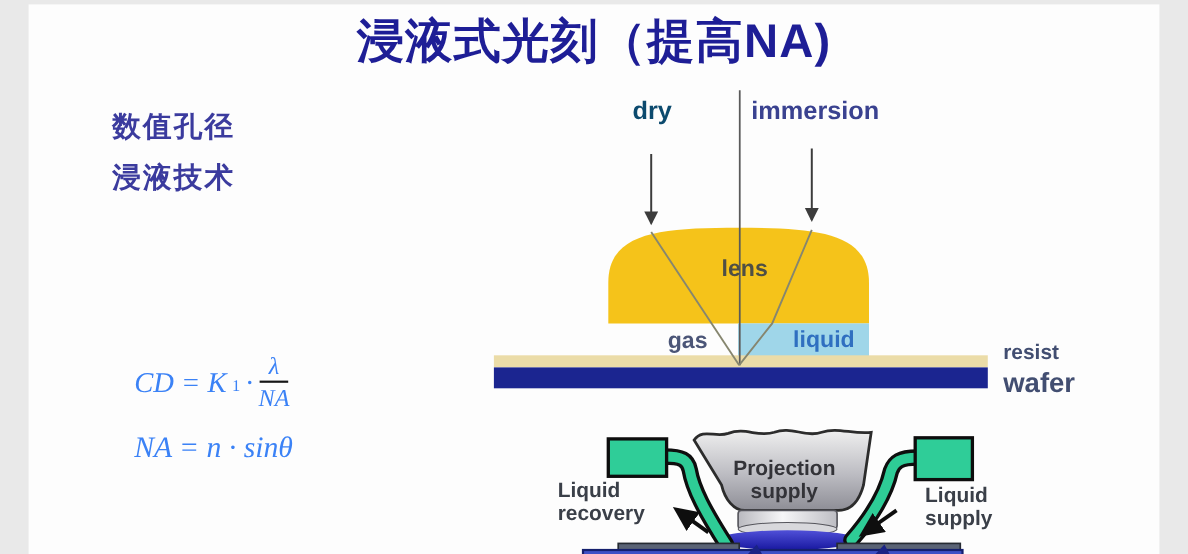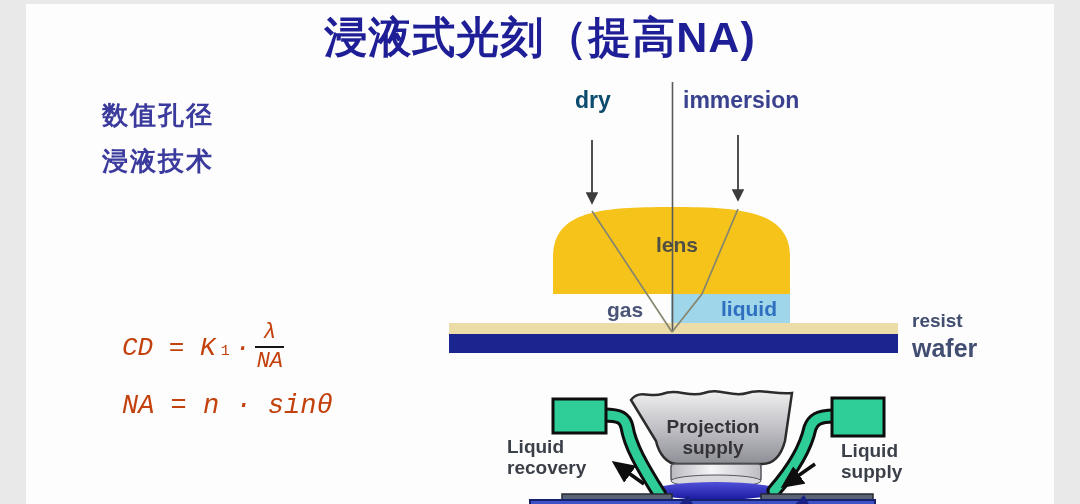--- a/index.html
+++ b/index.html
@@ -13,22 +13,22 @@
   .title{
     left:0;right:0;top:5px;text-align:center;
     font-size:43px;font-weight:700;color:#1e1e96;letter-spacing:1px;
   }
   
   .cjk{font-size:26px;font-weight:700;color:#3b3b9e;letter-spacing:2px;}
   .term1{left:76px;top:94px;}
   .term2{left:76px;top:140px;}
   
   .formula{
-    font-family:Liberation Mono, monospace;
-    font-style:italic;color:#c2410c;
+    font-family:Liberation Serif, serif;
+    font-style:italic;color:#3b82f6;
   }
   .f1{left:96px;top:317px;font-size:26px;display:flex;align-items:center;gap:5px;}
   .f1 sub{font-size:15px;font-style:normal;transform:translateY(4px);}
   .frac{display:inline-flex;flex-direction:column;align-items:center;font-size:22px;line-height:1.1;}
   .frac .num{border-bottom:2px solid #161616;padding:0 8px 1px 8px;}
   .frac .den{padding-top:2px;}
   .f2{left:96px;top:387px;font-size:27px;}
   
   .lblDry{left:549px;top:83px;font-size:23px;font-weight:600;color:#0c4a6e;}
   .lblImm{left:657px;top:83px;font-size:23px;font-weight:600;color:#3a4290;}

